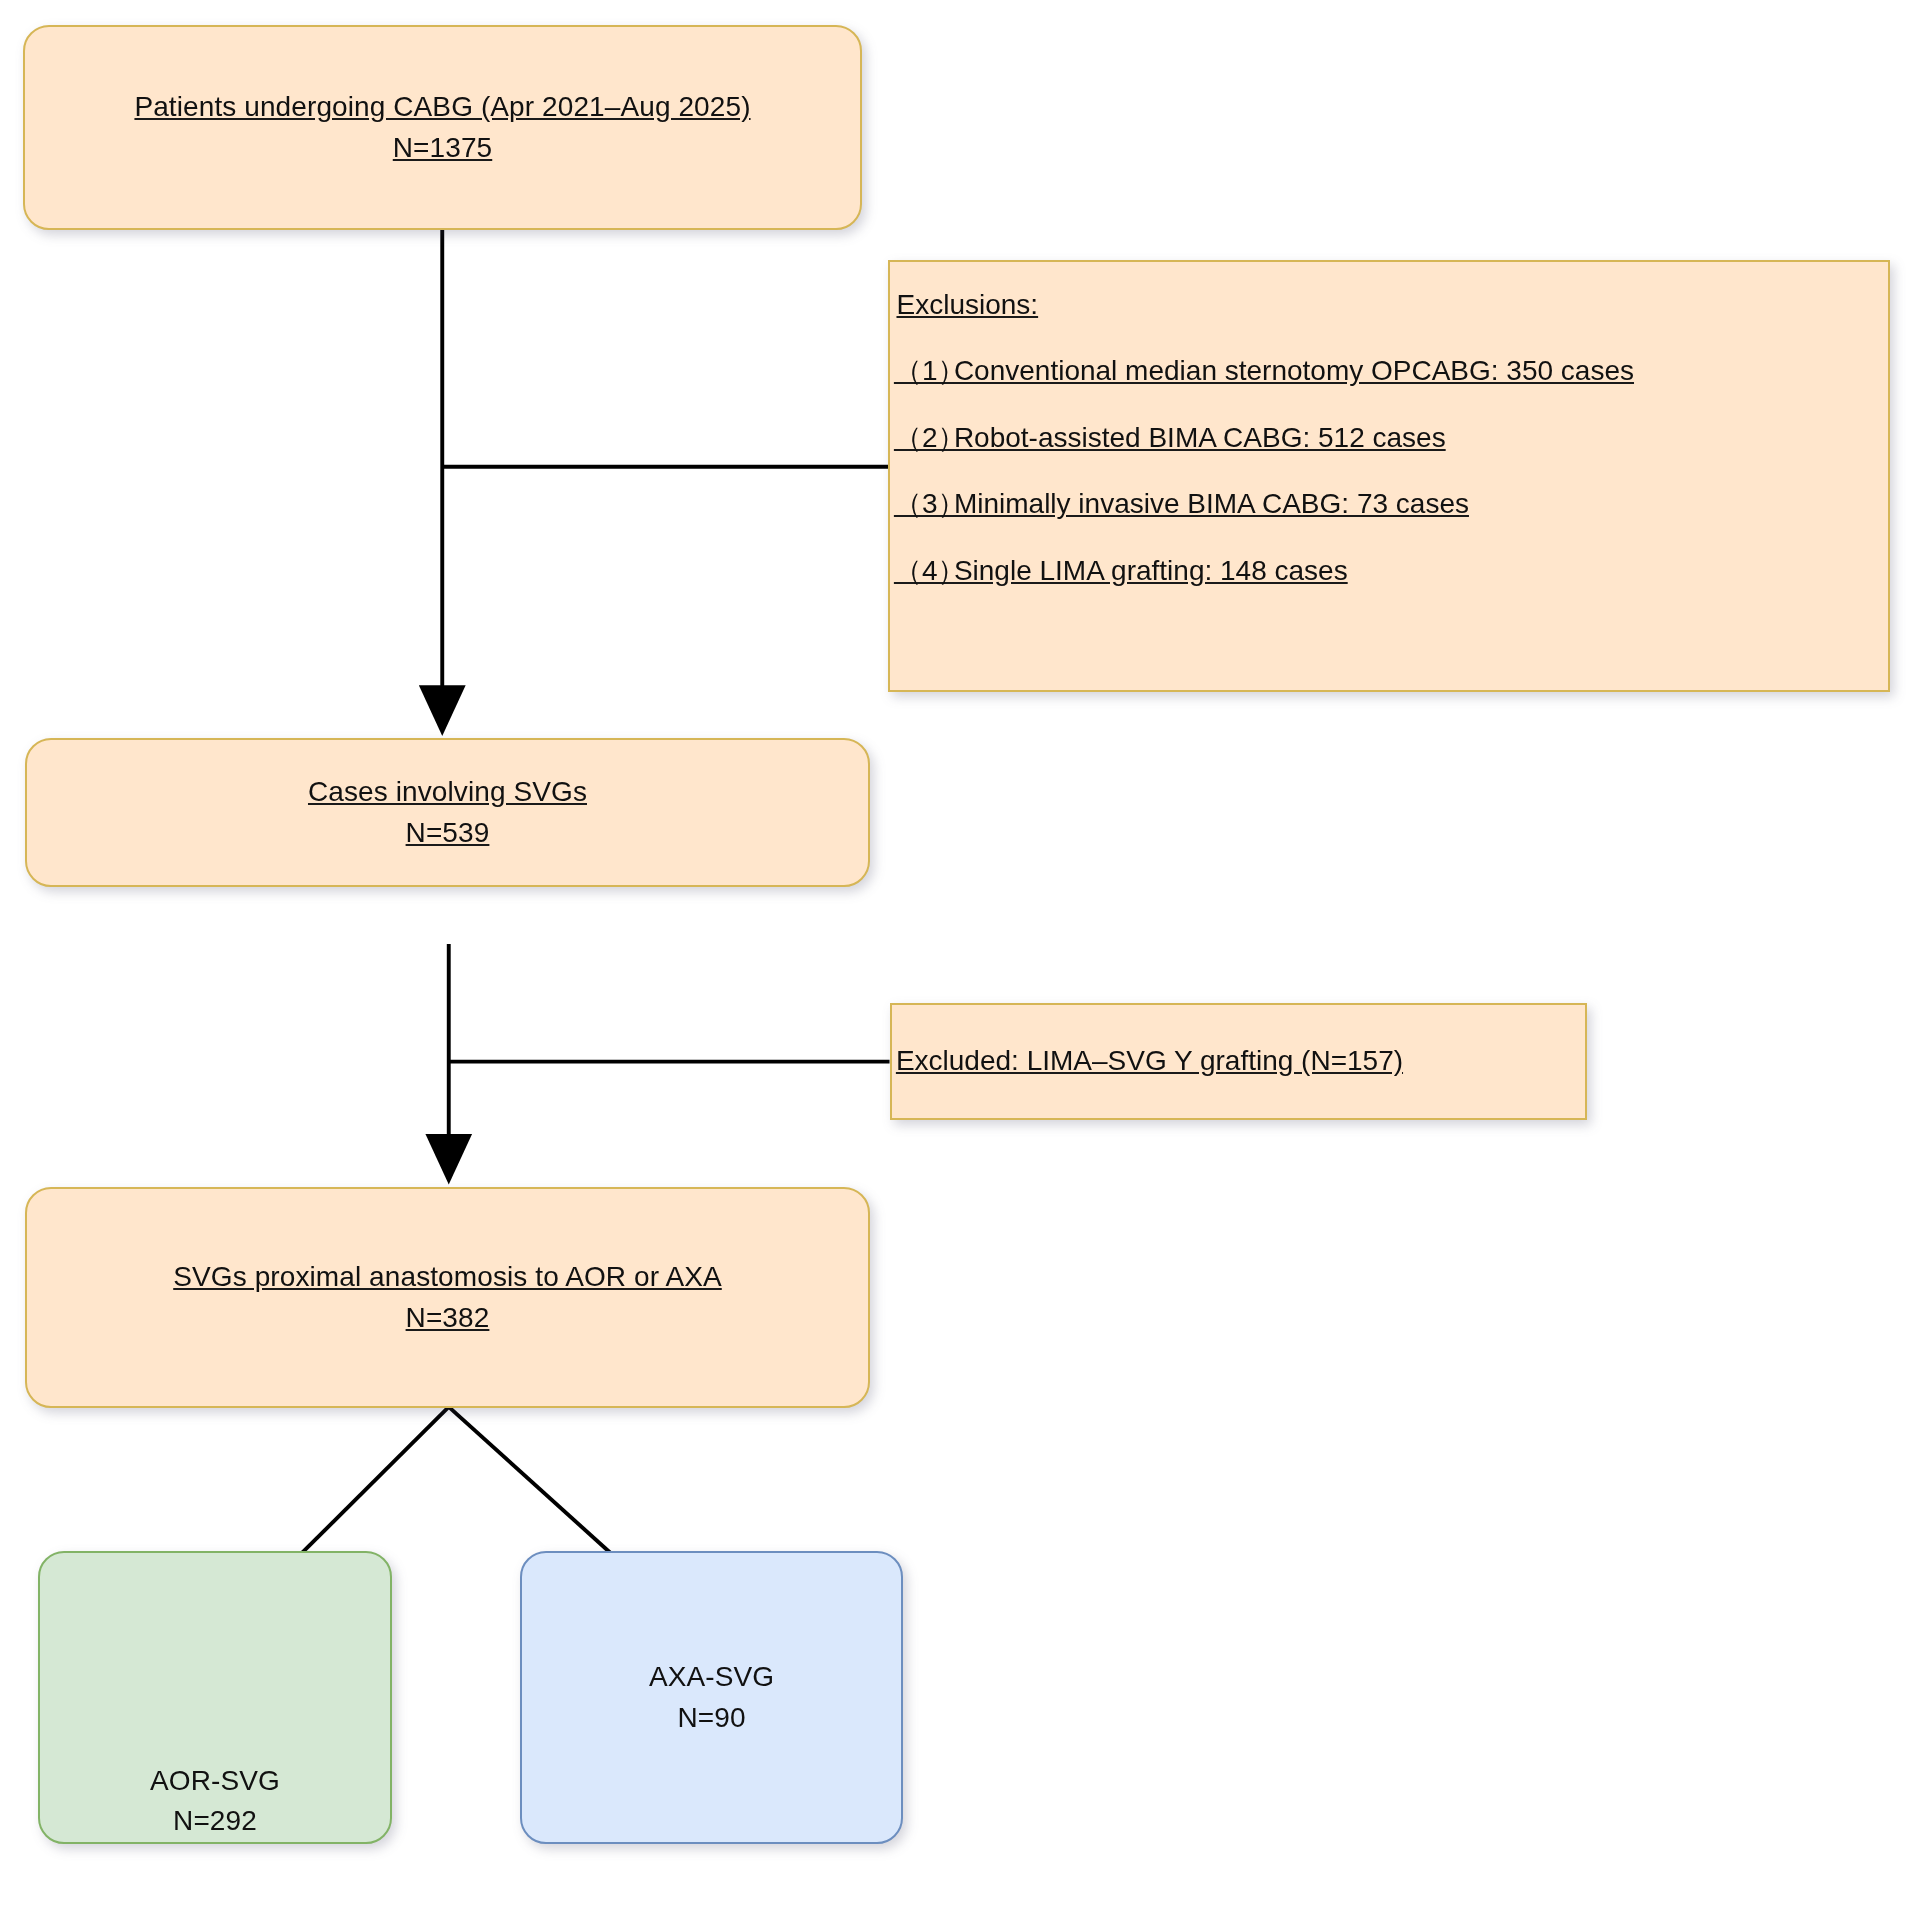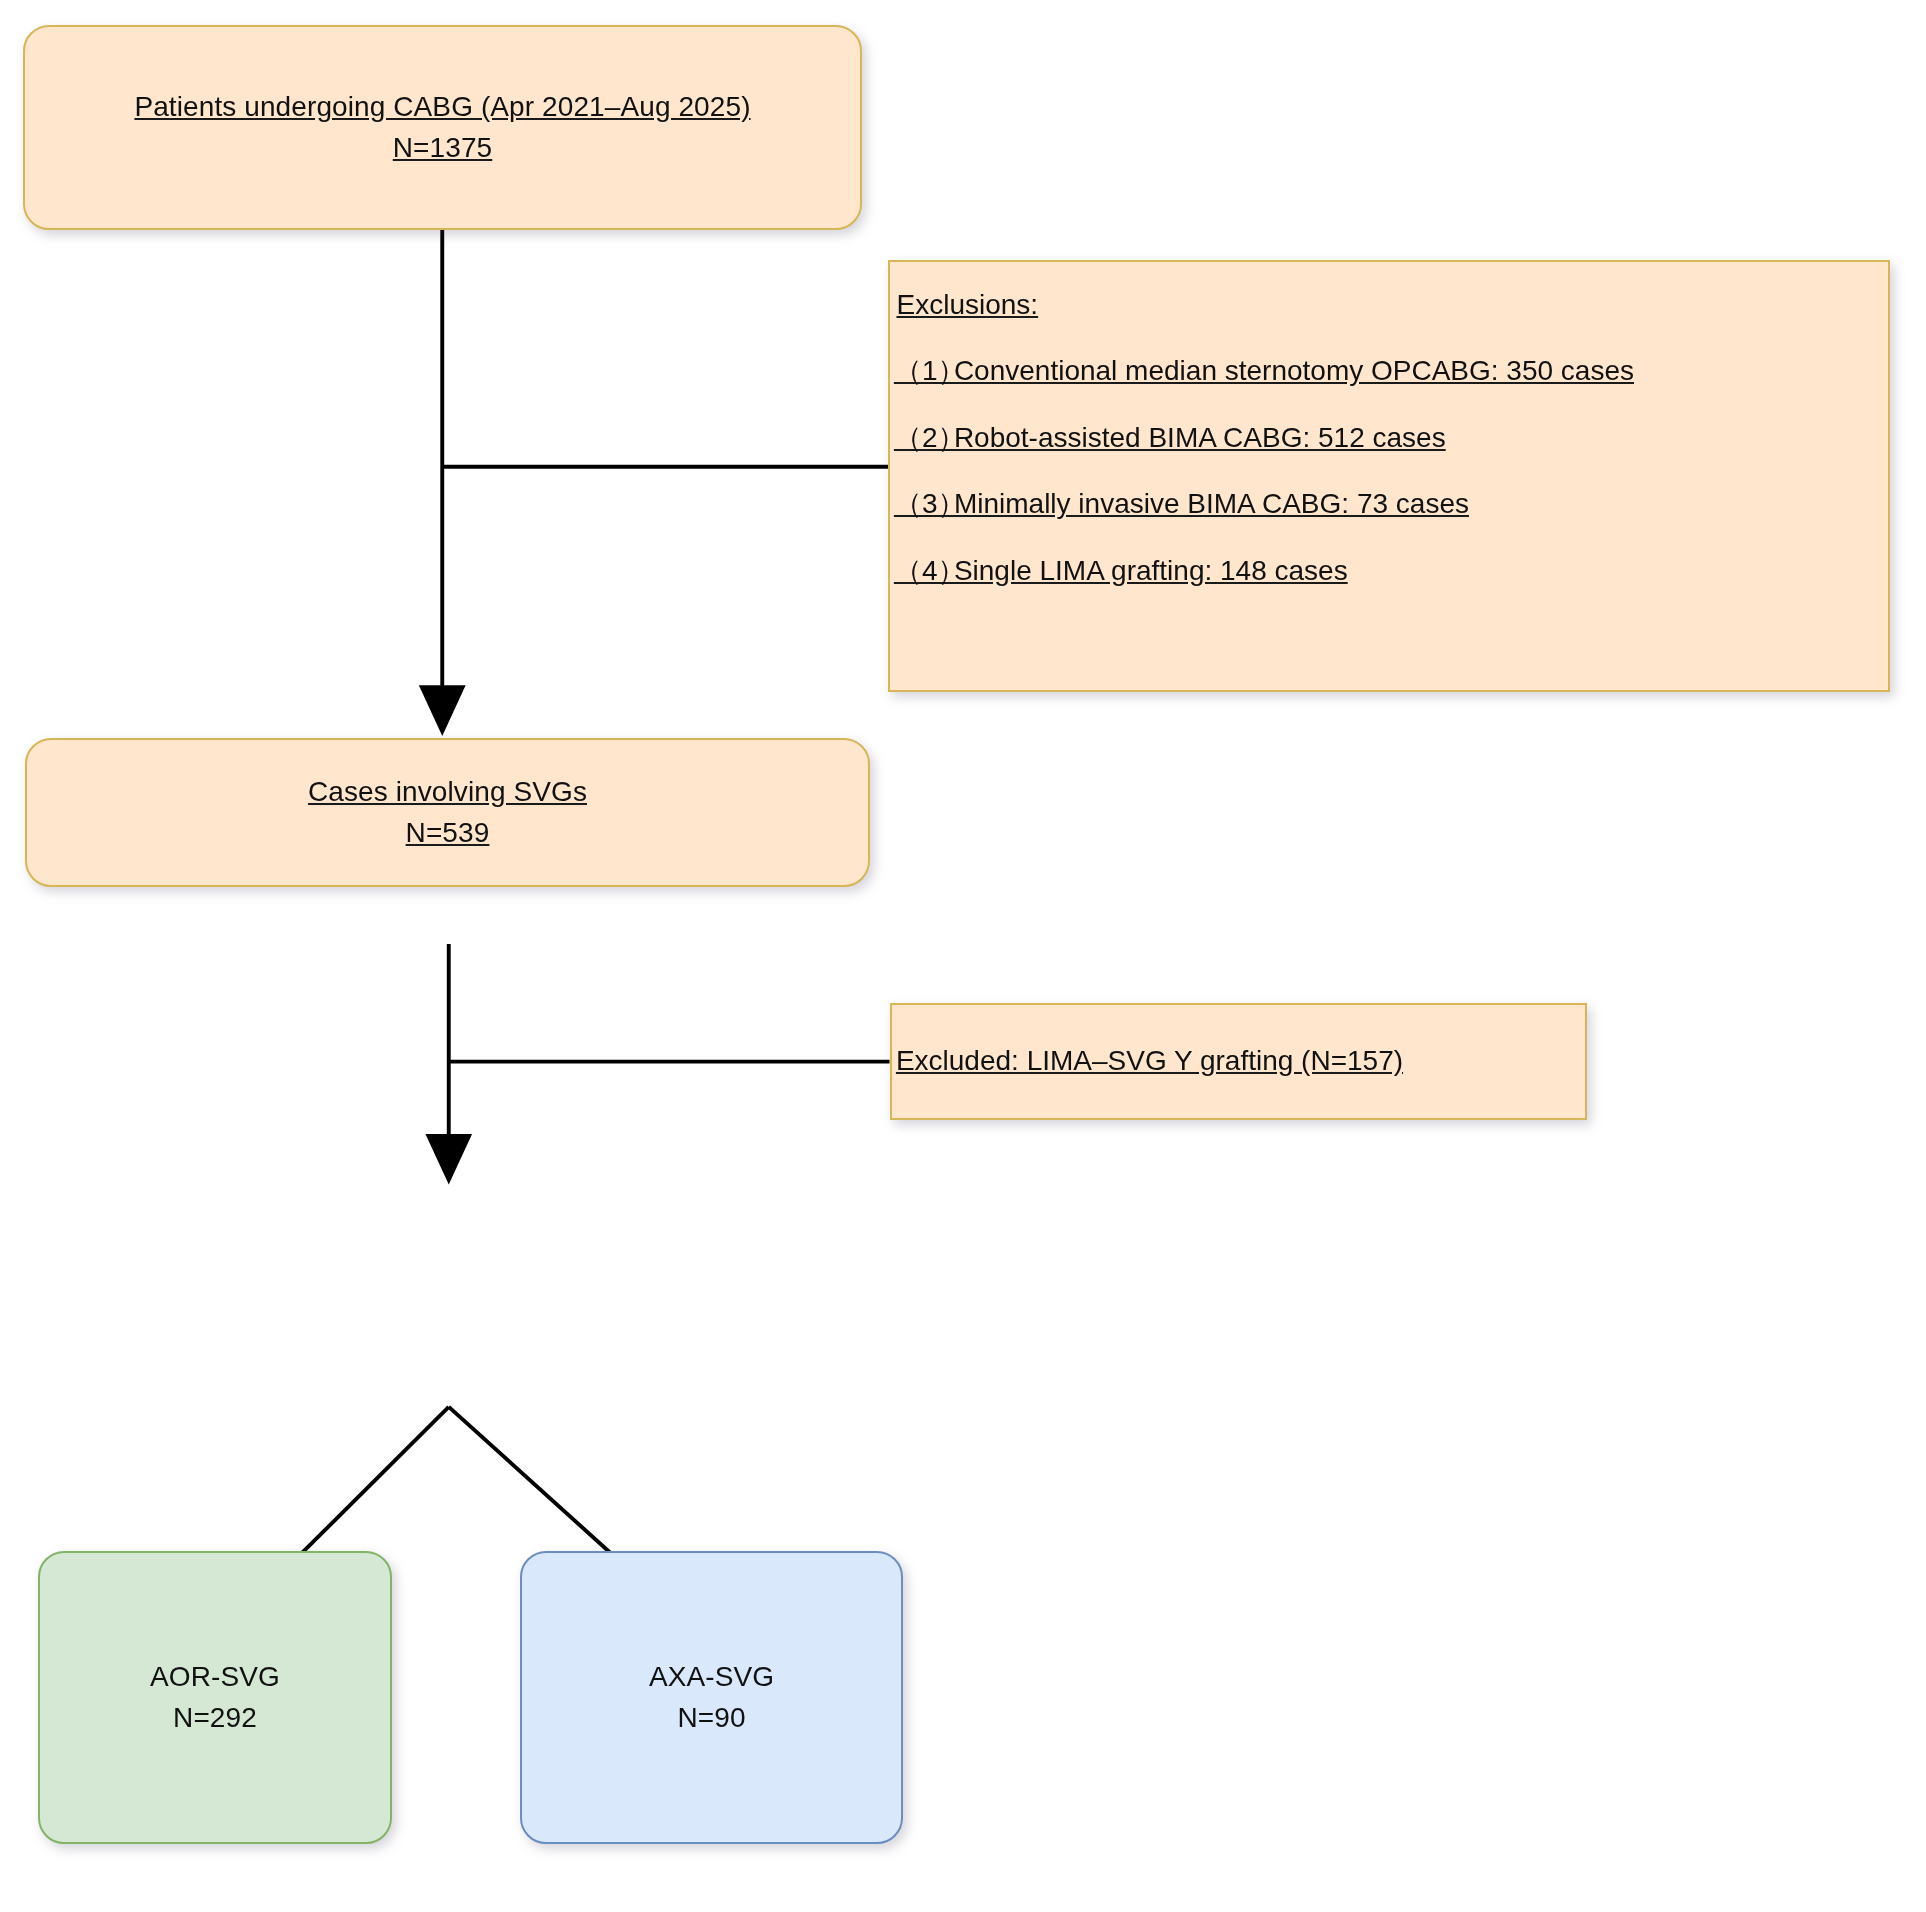--- a/index.html
+++ b/index.html
@@ -44,20 +44,21 @@
     box-sizing: border-box;
   }
   .node-orange {
     background: #ffe6cc;
     border: 2.6px solid #d6b656;
     text-decoration: underline;
   }
   .node-green {
     background: #d5e8d4;
     border: 2.6px solid #82b366;
+    justify-content: flex-end;
   }
   .node-blue {
     background: #dae8fc;
     border: 2.6px solid #6c8ebf;
   }
   .rounded-lg { border-radius: 26px; }
   .rounded-sq { border-radius: 0px; }
 
   .ctext {
     text-align: center;
@@ -169,20 +170,26 @@
     <div class="inner">
       <div class="ctext">Cases involving SVGs</div>
       <div class="ctext">N=539</div>
     </div>
   </div>
 
   <div class="node node-orange rounded-sq single-line-pad" style="left:890px; top:1003px; width:697px; height:117px;">
     <div class="ltext">Excluded: LIMA–SVG Y grafting (N=157)</div>
   </div>
 
+  <div class="node node-orange rounded-lg" style="left:25px; top:1187px; width:845px; height:221px;">
+    <div class="inner">
+      <div class="ctext">SVGs proximal anastomosis to AOR or AXA</div>
+      <div class="ctext">N=382</div>
+    </div>
+  </div>
 
   <div class="node node-green rounded-lg" style="left:38px; top:1551px; width:354px; height:293px;">
     <div class="inner">
       <div class="ctext">AOR-SVG</div>
       <div class="ctext">N=292</div>
     </div>
   </div>
 
   <div class="node node-blue rounded-lg" style="left:520px; top:1551px; width:383px; height:293px;">
     <div class="inner">

